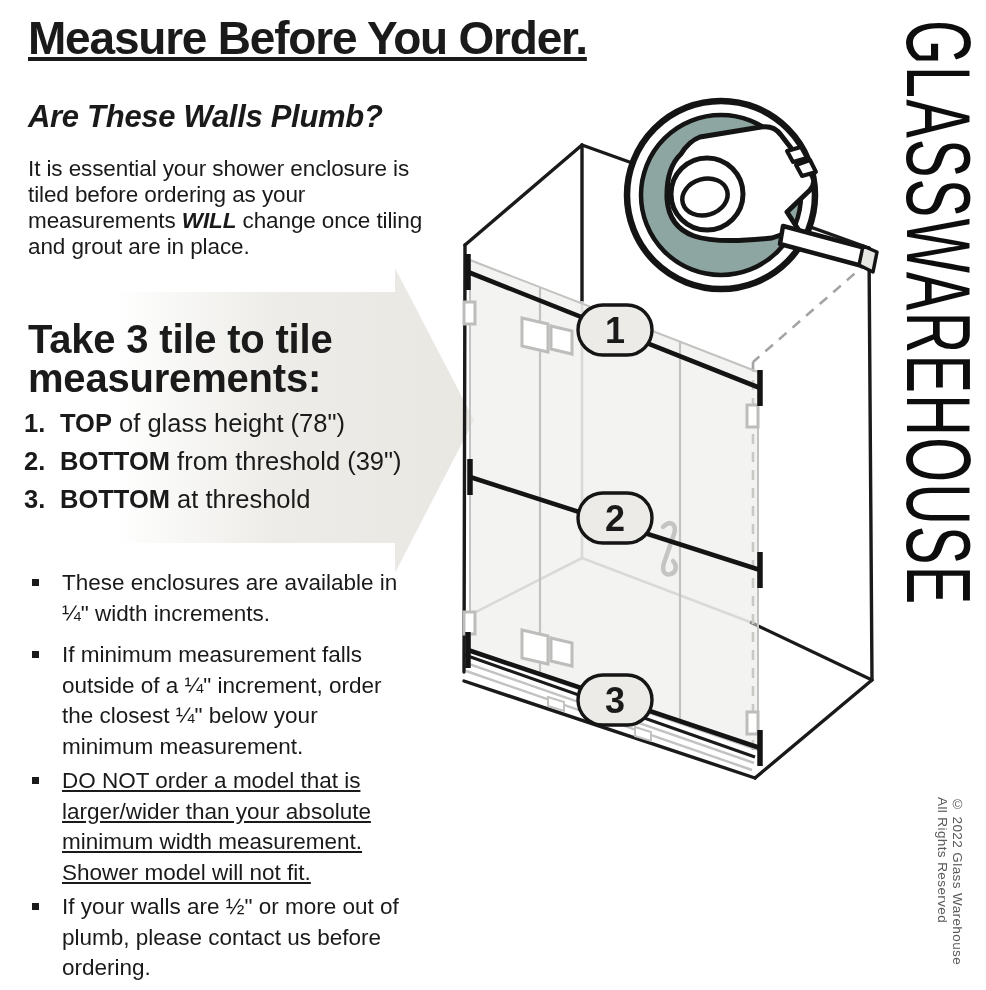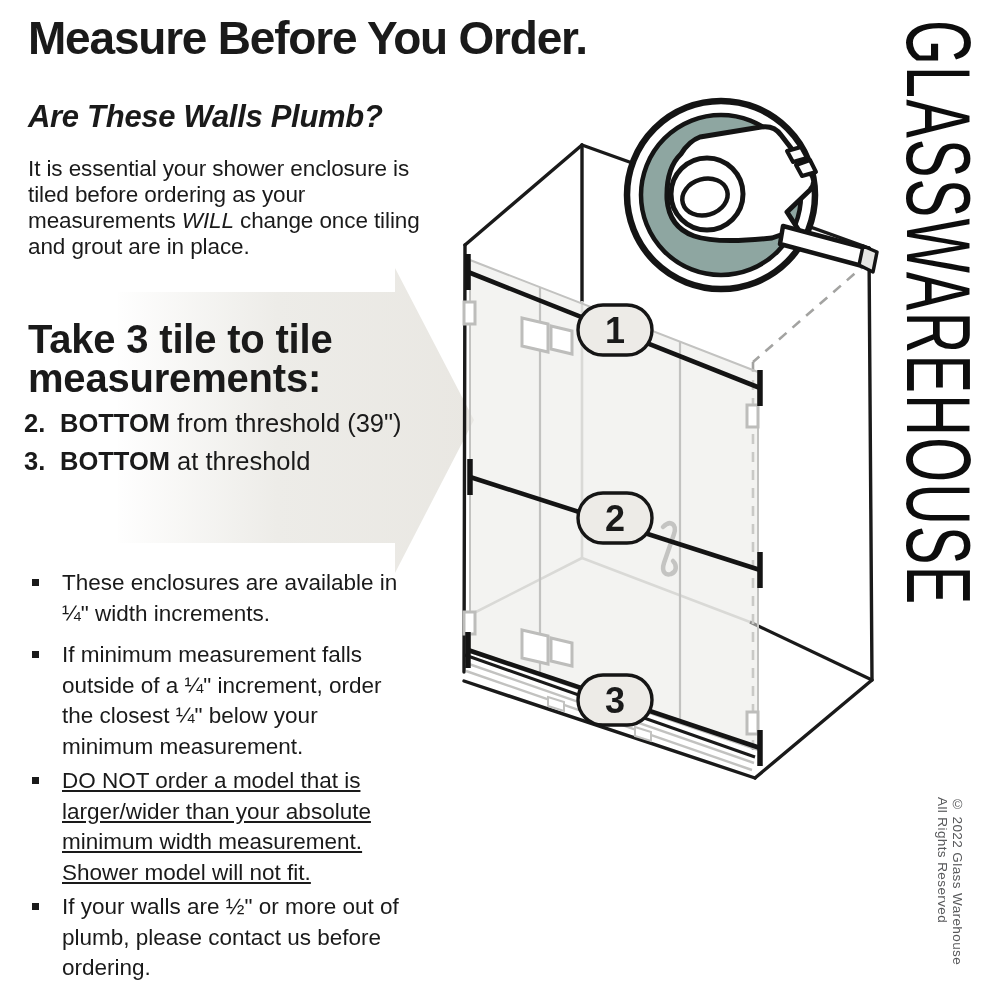--- a/index.html
+++ b/index.html
@@ -5,31 +5,31 @@
   * { margin:0; padding:0; box-sizing:border-box; }
   html,body { width:986px; height:990px; }
   body {
     position:relative; background:#ffffff; overflow:hidden;
     font-family:"Liberation Sans", sans-serif; color:#1a1a1a;
   }
   .abs { position:absolute; }
 
   .title {
     left:28px; top:14px; font-size:46px; font-weight:700;
-    letter-spacing:-1.2px; line-height:1.05;
+    letter-spacing:-1.2px; line-height:1.05;text-decoration:underline;
   }
   .subtitle {
     left:28px; top:99px; font-size:31px; font-weight:700; font-style:italic;
     letter-spacing:-0.3px;
   }
   .intro {
     left:28px; top:156px; width:398px; font-size:22.5px; line-height:26px;
     font-weight:400; letter-spacing:-0.1px;
   }
-  .intro b i { font-weight:400;margin-top:40px; }
+  .intro b i { font-weight:700;margin-top:40px; }
 
   .arrow {
     left:112px; top:266px; width:366px; height:312px; z-index:1;
     background:linear-gradient(90deg, #ffffff 0%, #edecE8 45%, #e9e7e2 100%);
     clip-path:polygon(6px 26px, 283px 26px, 283px 2px, 362px 154px,
                       283px 307px, 283px 277px, 6px 277px);
   }
 
   .take3 {
     left:28px; top:320px; width:335px; font-size:40px; font-weight:700;
@@ -75,20 +75,21 @@
 <h1 class="abs title">Measure Before You Order.</h1>
 <h2 class="abs subtitle">Are These Walls Plumb?</h2>
 
 <p class="abs intro"><span>It is essential your shower enclosure is tiled before ordering as your measurements </span><b><i>WILL</i></b><span> change once tiling and grout are in place.</span></p>
 
 <div class="abs arrow"></div>
 
 <h3 class="abs take3">Take 3 tile to tile measurements:</h3>
 
 <ol class="steps">
+  <li><span class="num">1.</span><b>TOP</b><span> of glass height (78")</span></li>
   <li><span class="num">2.</span><b>BOTTOM</b><span> from threshold (39")</span></li>
   <li><span class="num">3.</span><b>BOTTOM</b><span> at threshold</span></li>
 </ol>
 
 <div class="abs note note1">These enclosures are available in ¼" width increments.</div>
 <div class="abs note note2">If minimum measurement falls outside of a ¼" increment, order the closest ¼" below your minimum measurement.</div>
 <div class="abs note note3">DO NOT order a model that is larger/wider than your absolute minimum width measurement. Shower model will not fit.</div>
 <div class="abs note note4">If your walls are ½" or more out of plumb, please contact us before ordering.</div>
 
 <svg class="abs diagram" viewBox="440 90 450 710" width="450" height="710" xmlns="http://www.w3.org/2000/svg">

